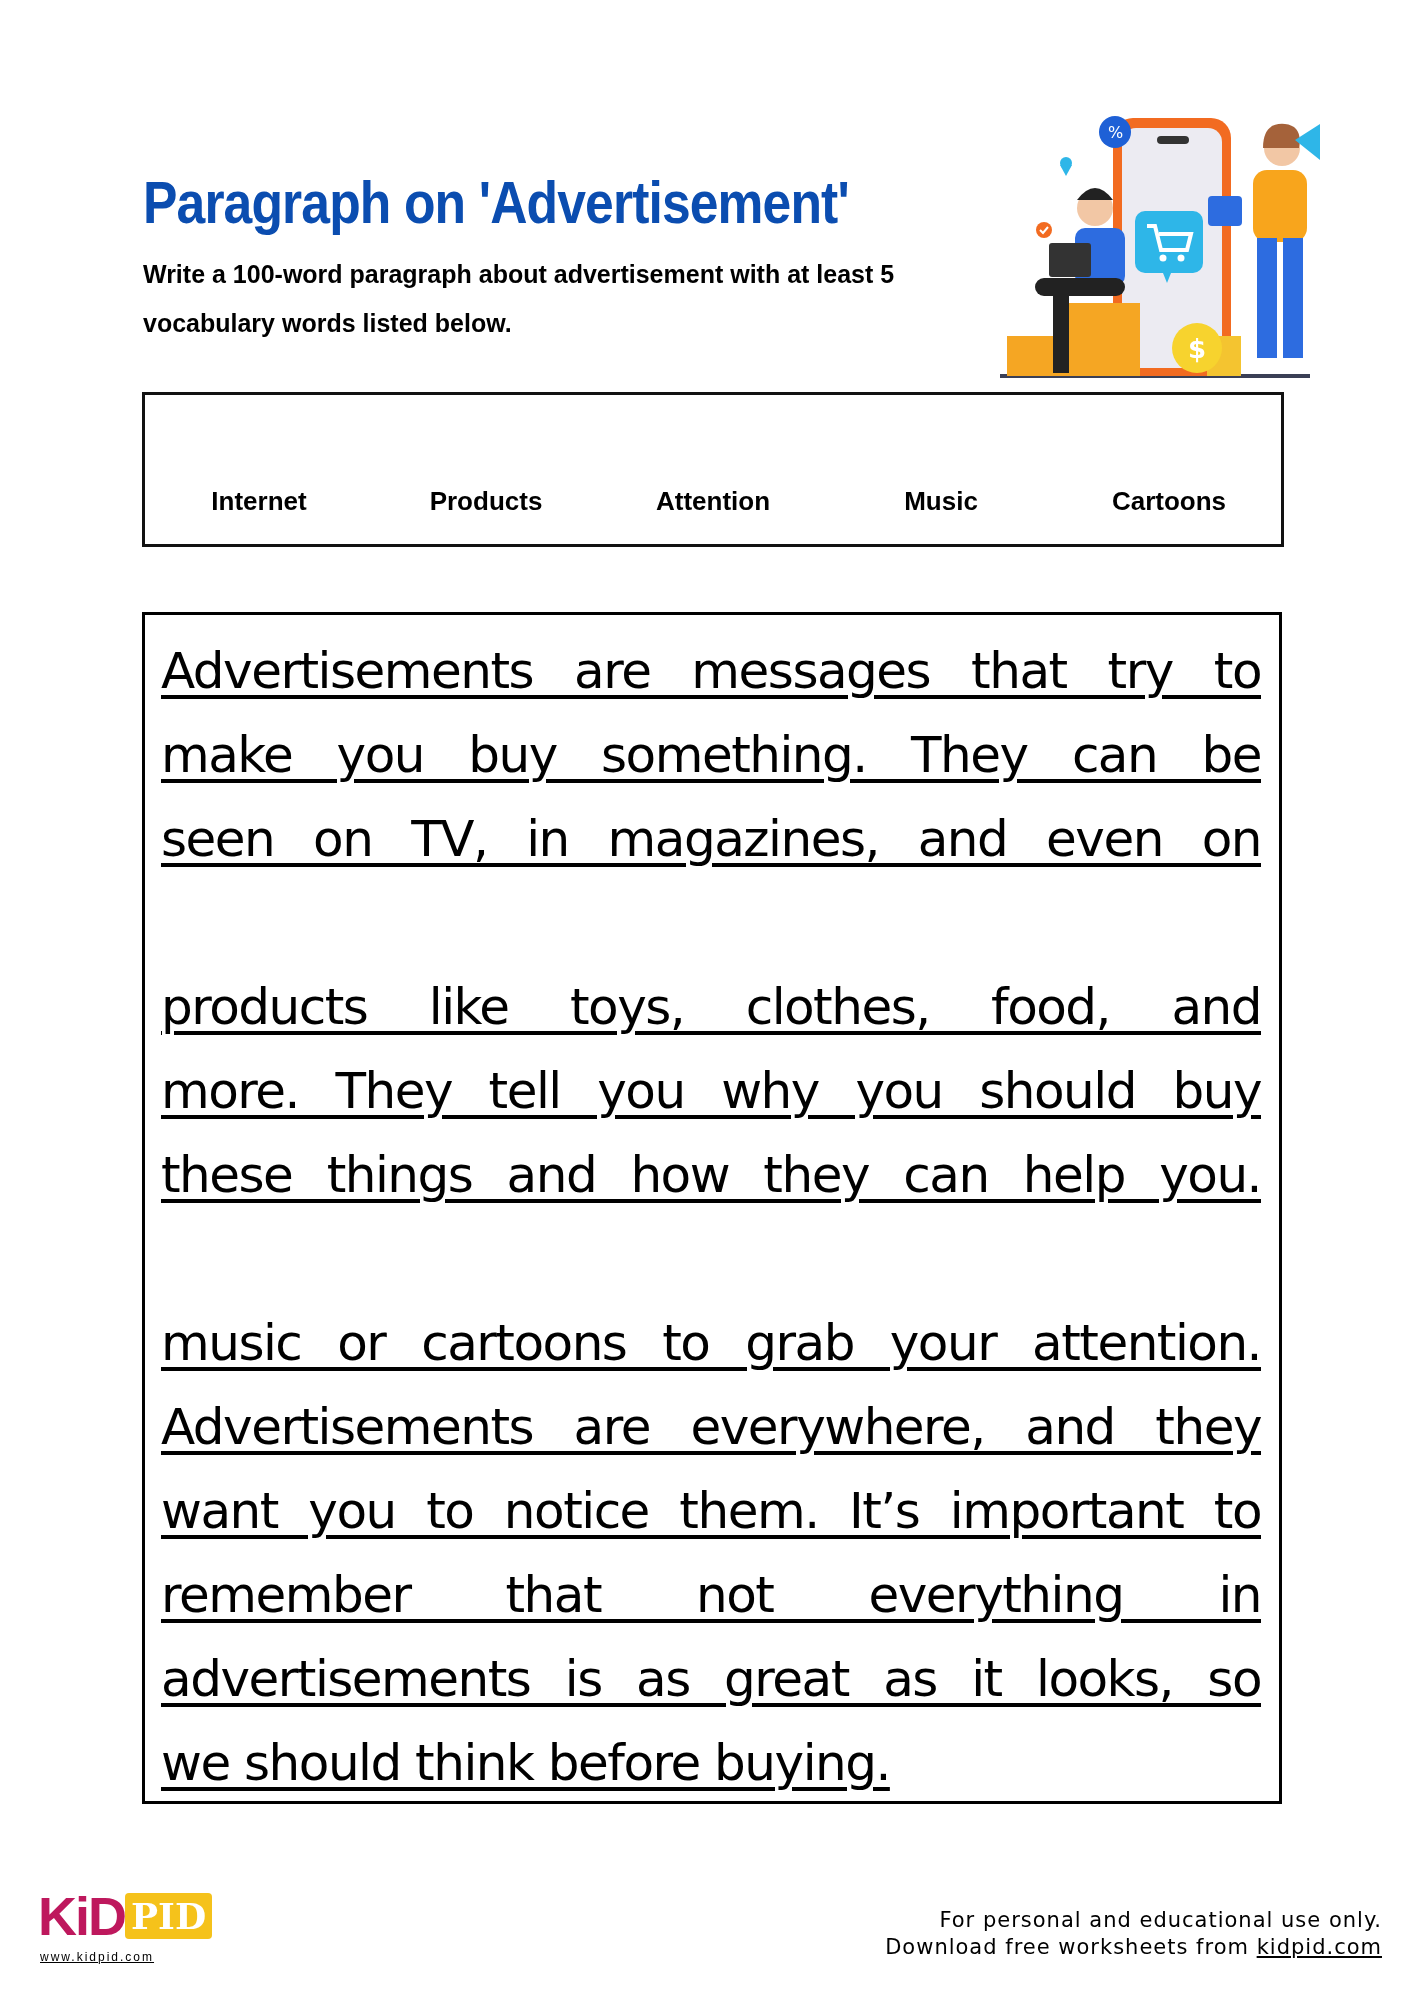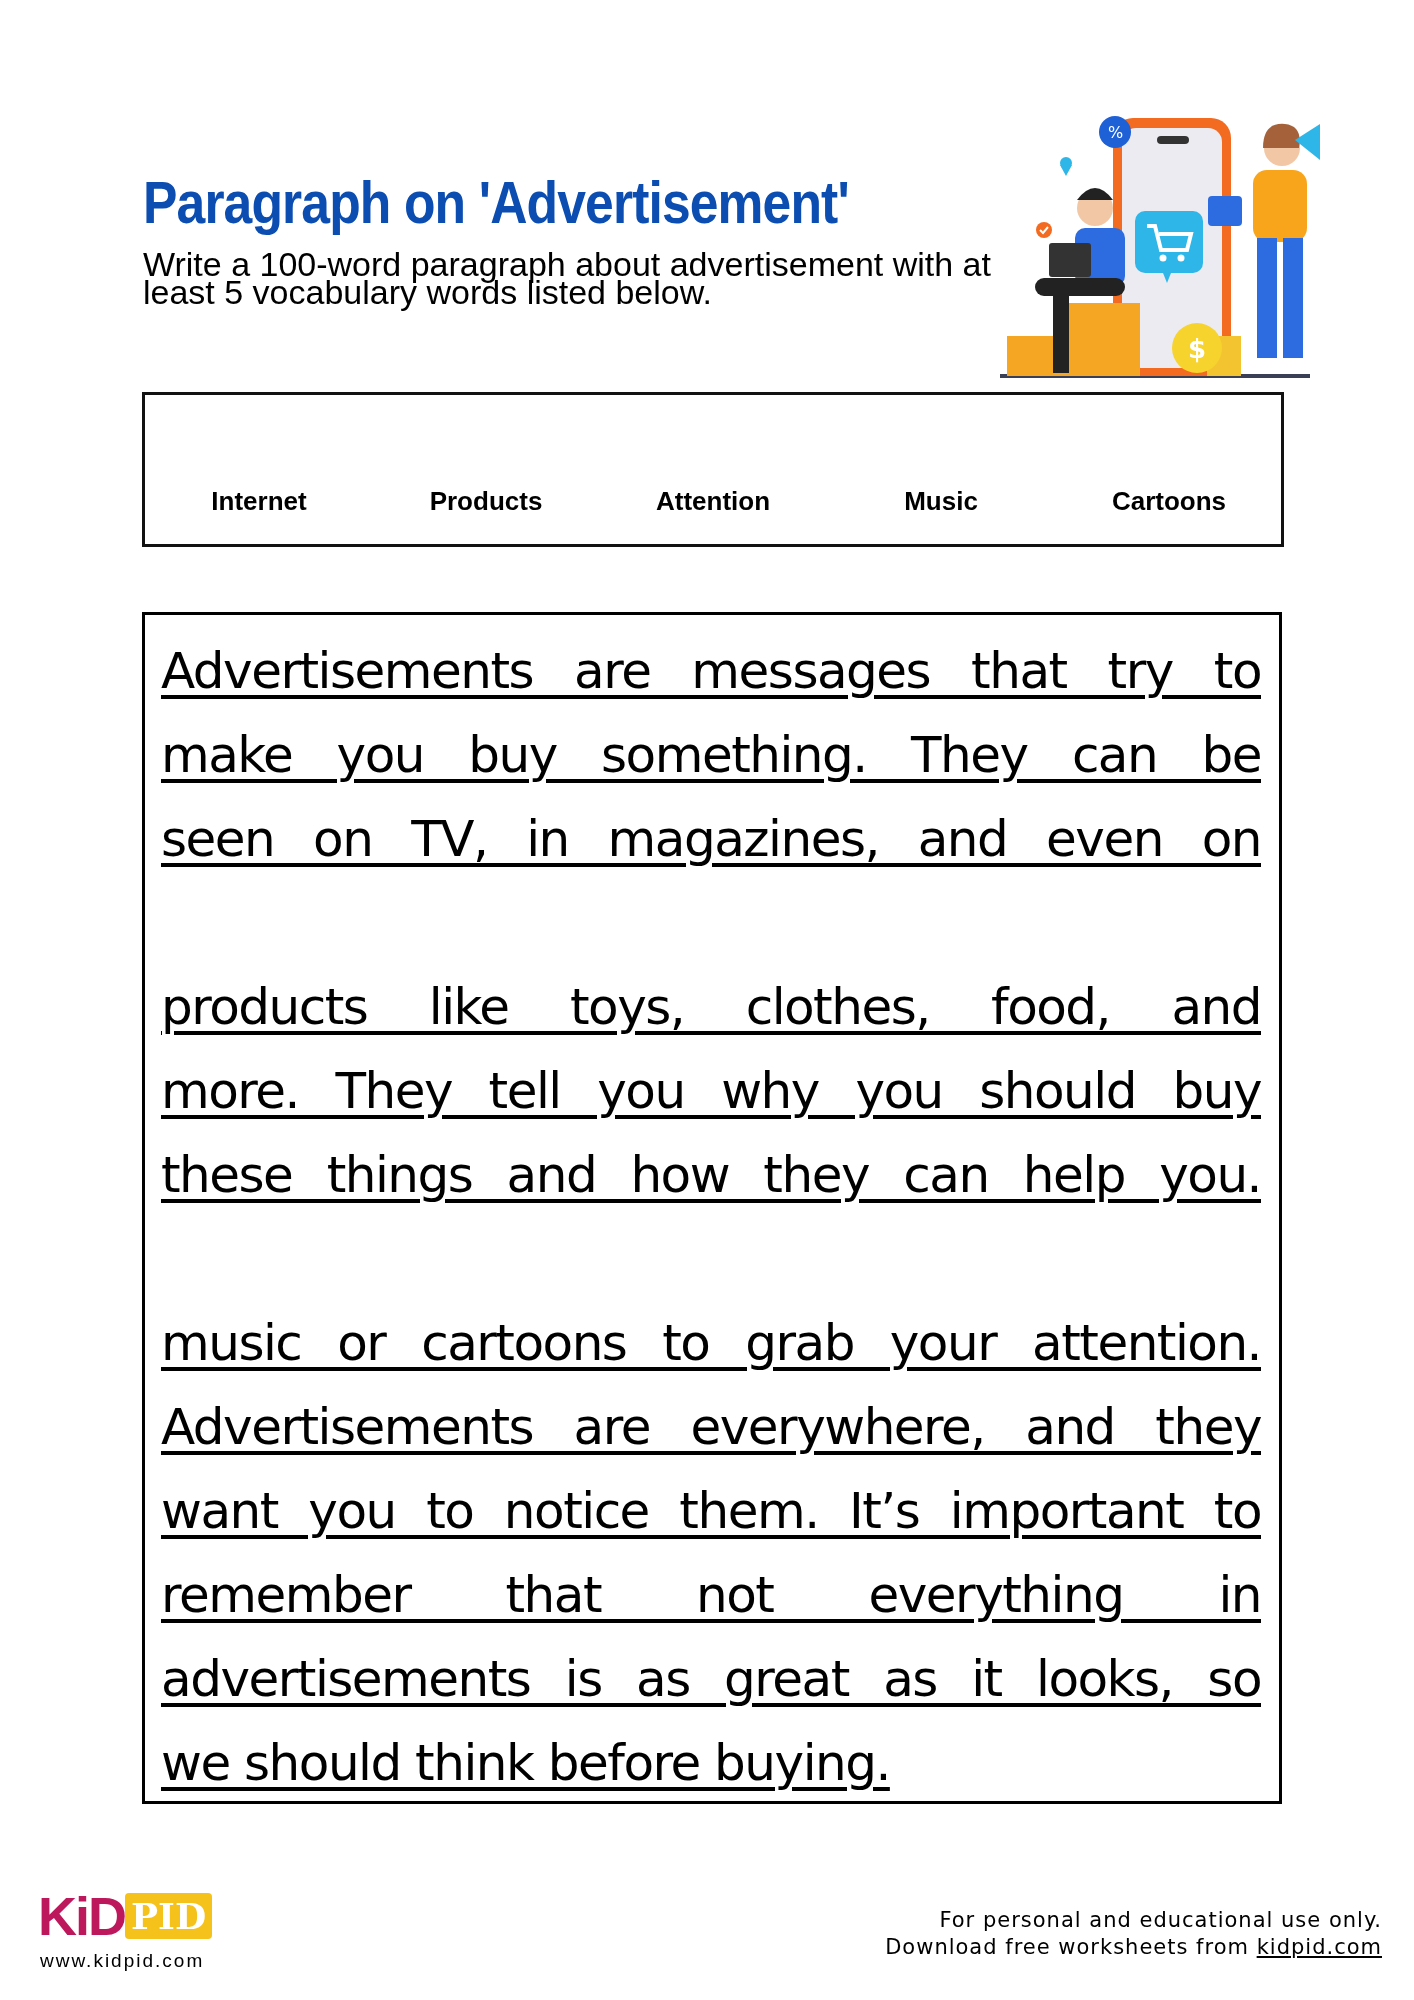--- a/index.html
+++ b/index.html
@@ -1,30 +1,30 @@
 <!DOCTYPE html>
 <html><head>
 <meta charset="utf-8">
 <style>
   html, body { margin:0; padding:0; background:#ffffff; }
   body { width:1414px; height:2000px; position:relative; overflow:hidden; font-family:"Liberation Sans", sans-serif; color:#000; }
   .title { position:absolute; left:143px; top:168px; font-size:60px; font-weight:bold; color:#0B4DB0; letter-spacing:-1px; white-space:nowrap; transform:scaleX(0.86); transform-origin:left top; }
-  .subtitle { position:absolute; left:143px; top:250px; width:880px; font-size:34px; font-weight:normal; line-height:28px; }
+  .subtitle { position:absolute; left:143px; top:250px; width:880px; font-size:25px; font-weight:bold; line-height:49px; }
   .illus { position:absolute; left:995px; top:108px; width:330px; height:272px; }
   .vocab-box { position:absolute; left:142px; top:392px; width:1136px; height:149px; border:3px solid #111; }
   .vocab-row { position:absolute; left:0; width:100%; height:40px; }
   .vocab-row.r1 { top:24px; } .vocab-row.r2 { top:86px; }
   .vocab-cell { position:absolute; width:226px; text-align:center; font-size:26px; font-weight:bold; line-height:40px; }
   .para-box { position:absolute; left:142px; top:612px; width:1134px; height:1186px; border:3px solid #000000; }
   .para-line { position:absolute; left:16px; width:1100px; height:84px; font-family:"DejaVu Sans", sans-serif; font-size:50px; line-height:84px; text-align:justify; text-align-last:justify; text-decoration:underline; text-decoration-thickness:4px; text-underline-offset:7px; white-space:nowrap; letter-spacing:-1.5px; }
   .para-line.last { text-align-last:left; }
   .footer-logo { position:absolute; left:38px; top:1893px; height:46px; display:flex; align-items:center; }
   .logo-kid { font-size:54px; font-weight:bold; color:#be185d; letter-spacing:-2px; }
   .logo-pid { background:#F5C21B; color:#fff; font-family:"DejaVu Serif", serif; font-weight:bold; font-size:36px; padding:0 6px; border-radius:4px; line-height:46px; }
-  .footer-url { position:absolute; left:40px; top:1950px; font-size:19px; letter-spacing:2px; }
+  .footer-url { position:absolute; left:40px; top:1950px; font-size:12px; letter-spacing:2px;text-decoration:underline; }
   .footer-note { position:absolute; right:32px; top:1907px; text-align:right; font-family:"DejaVu Sans", sans-serif; font-size:21px; line-height:27px; letter-spacing:1px; }
   .footer-note u { text-decoration:underline; }
 </style>
 </head>
 <body>
 
 <div class="title">Paragraph on 'Advertisement'</div>
 <div class="subtitle">Write a 100-word paragraph about advertisement with at least 5 vocabulary words listed below.</div>
 
 <div class="illus">

